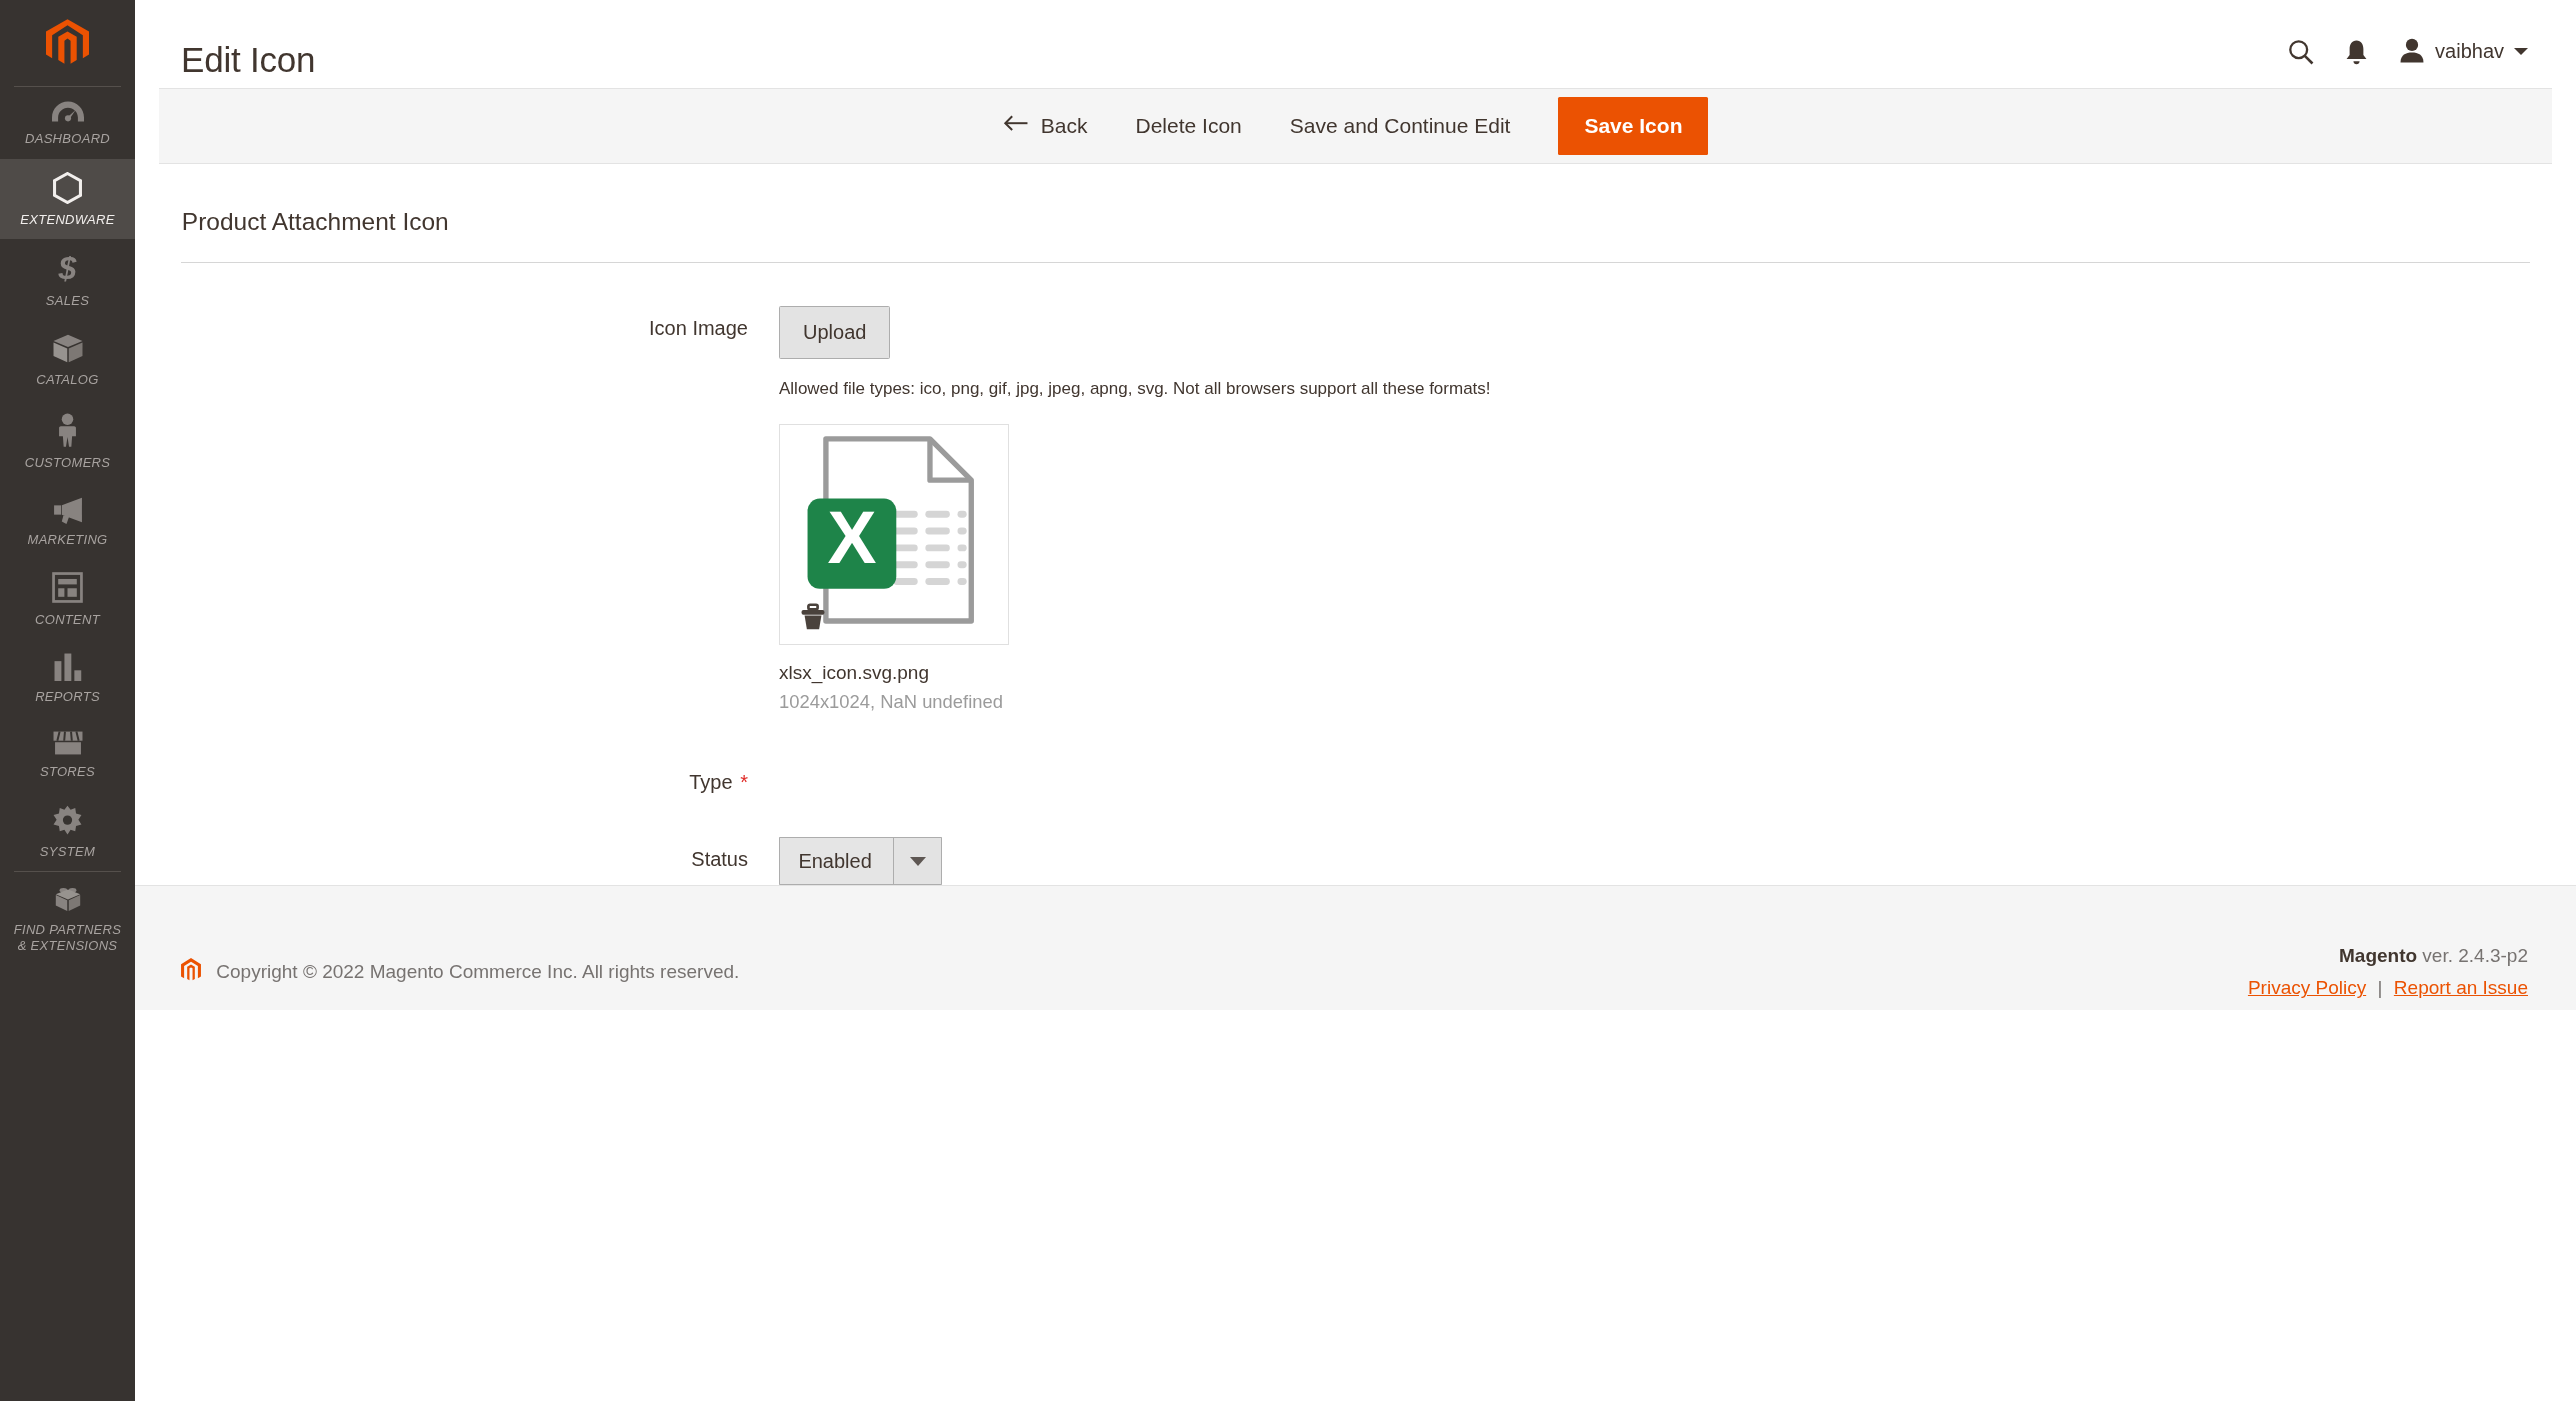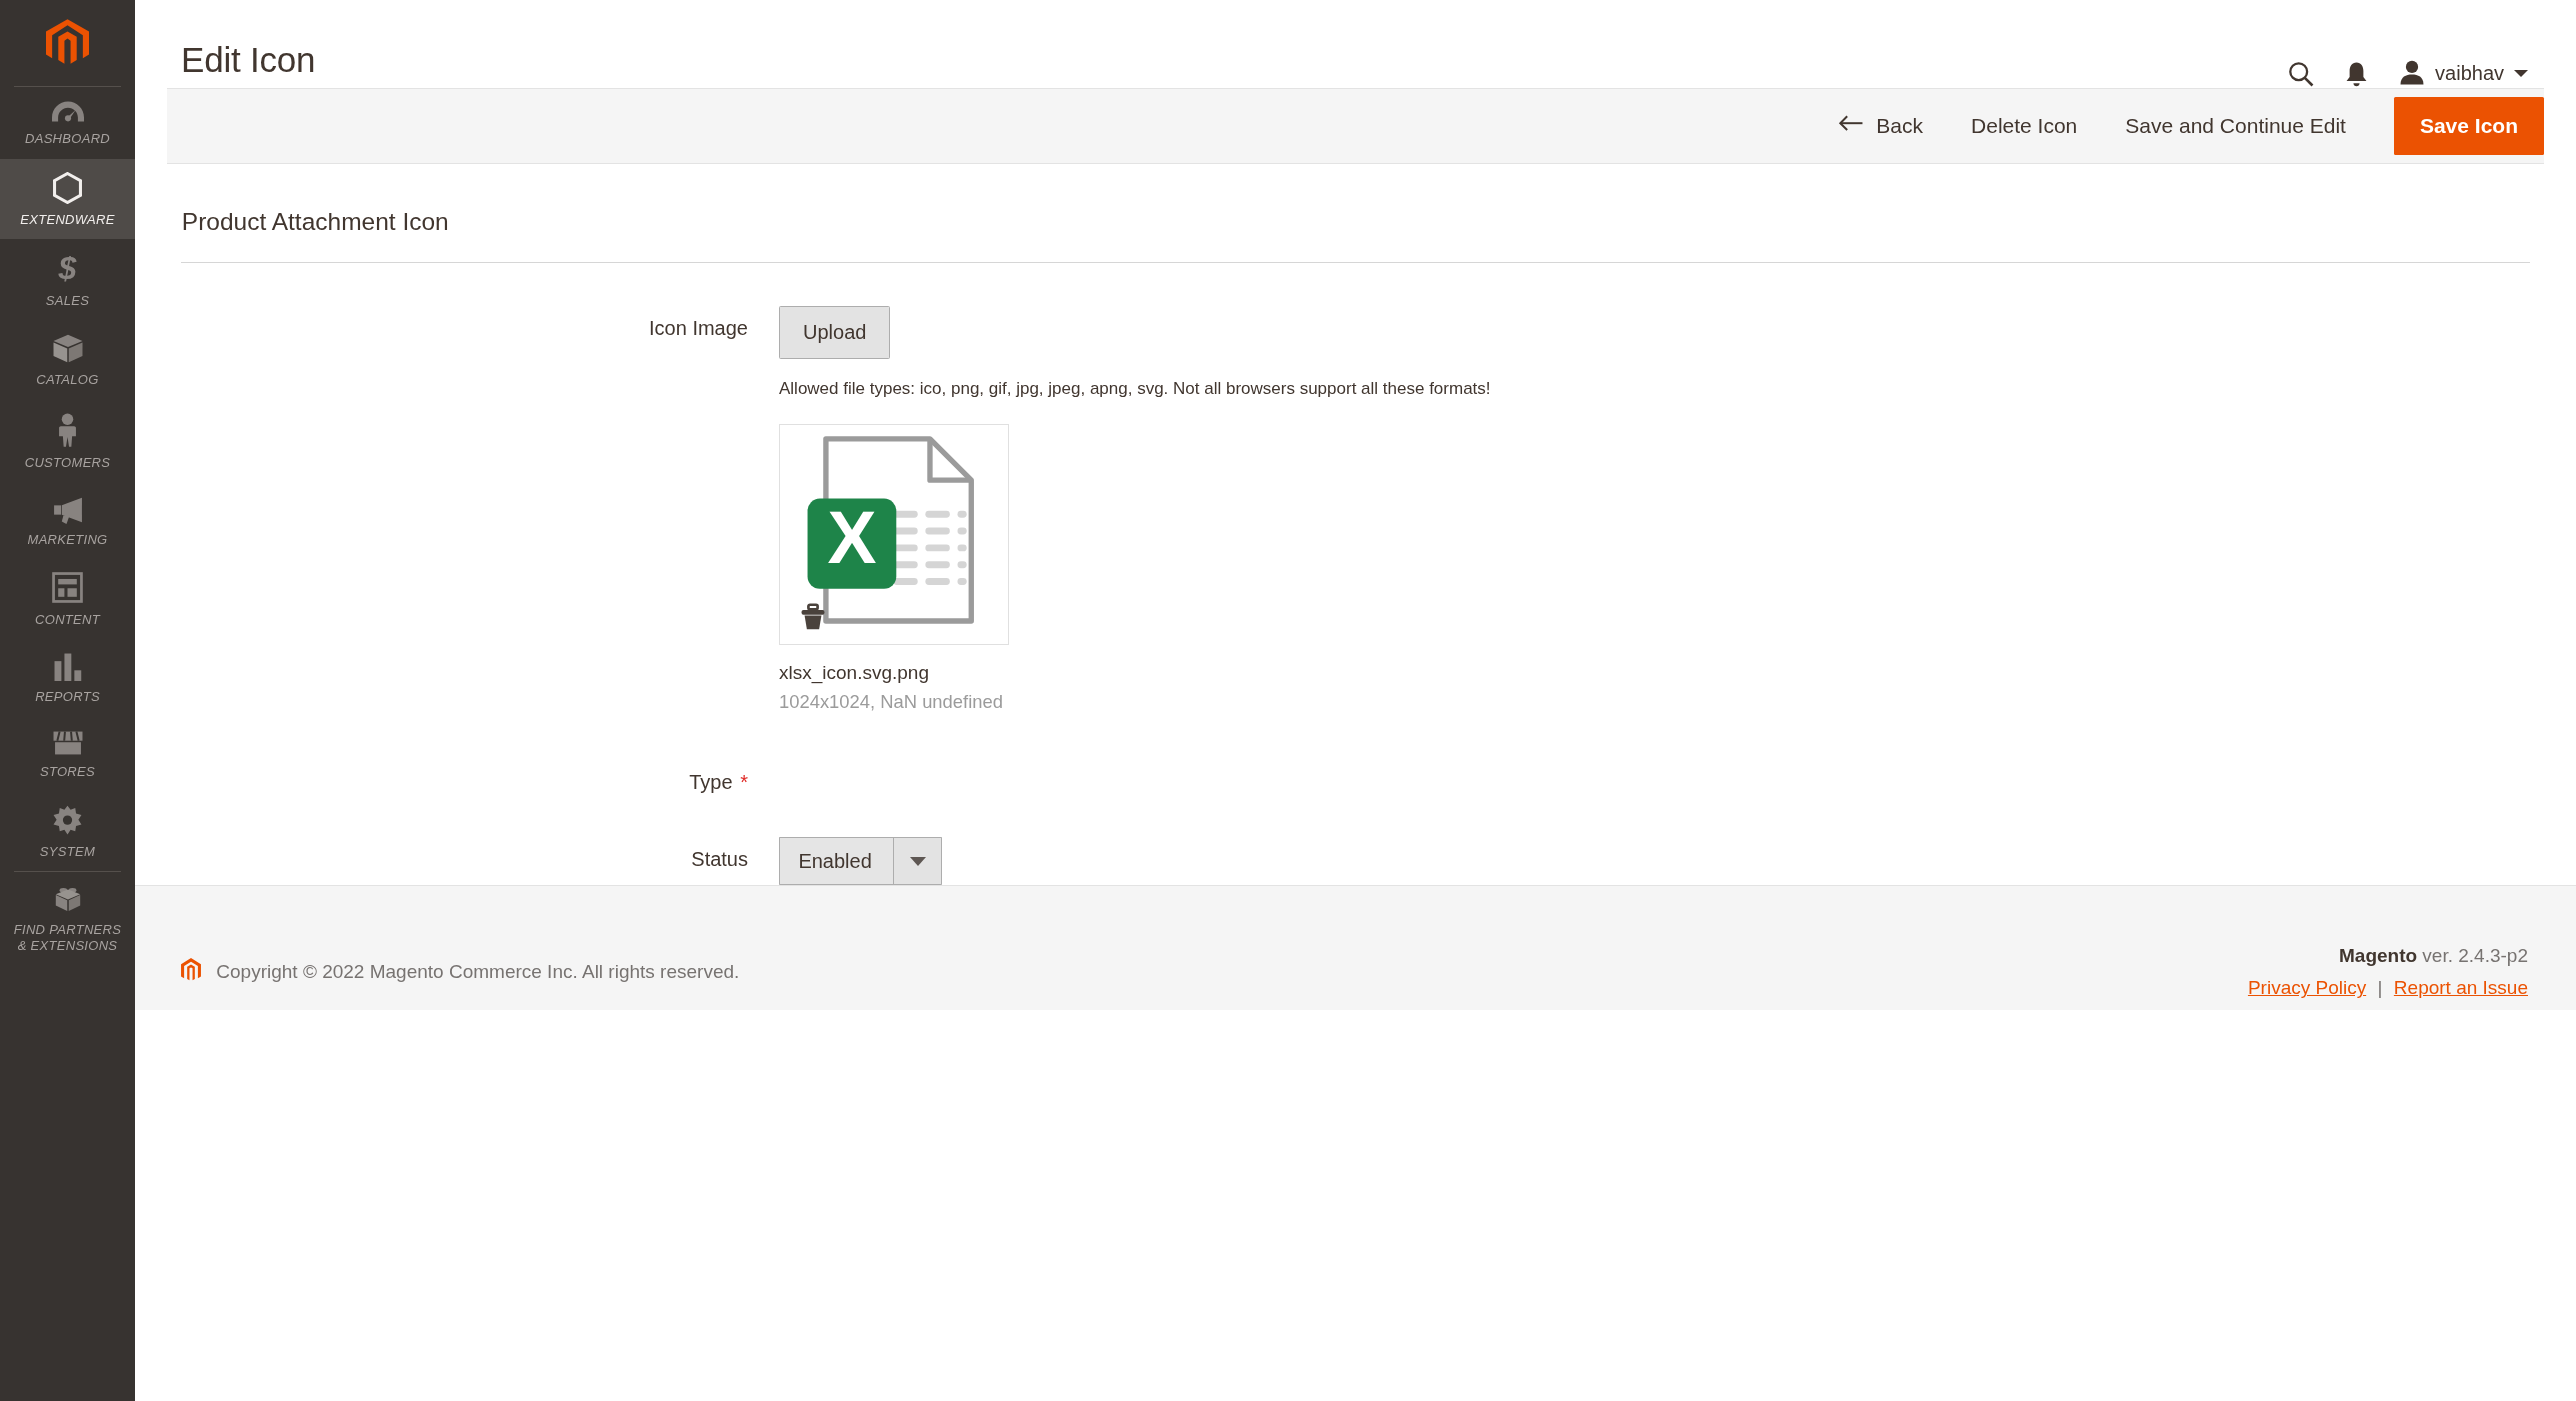--- a/index.html
+++ b/index.html
@@ -41,33 +41,33 @@
 
   .page-header {
     height: 132px; display: flex; align-items: flex-start;
     justify-content: space-between; padding: 0 48px 0 46px; position: relative;
   }
   .page-title {
     font-size: 35px; color: #41362f; font-weight: 400;
     letter-spacing: -0.2px; margin-top: 40px;
   }
   .header-right {
-    display: flex; gap: 31px; margin-top: 60px;
+    display: flex; gap: 31px; margin-top: 38px;
   }
   .hdr-btn { cursor: pointer; display: flex; align-items: center; }
   .user-menu { display: flex; align-items: center; gap: 10px; cursor: pointer; }
   .user-name { font-size: 20px; color: #41362f; }
   .caret { width: 0; height: 0; border-left: 7px solid transparent;
            border-right: 7px solid transparent; border-top: 7.7px solid #41362f; }
 
   
   .toolbar {
-    margin: 0 32px; height: 113px; background: #f5f5f5;
+    margin: 0 24px; height: 113px; background: #f5f5f5;
     border-top: 0.8px solid #e3e3e3; border-bottom: 0.8px solid #e3e3e3;
-    display: flex; align-items: center; justify-content: flex-end;
+    display: flex; align-items: center; justify-content: center;
   }
   .tb-btn {
     font-size: 21px; color: #41362f; background: none; border: none;
     cursor: pointer; display: flex; align-items: center; gap: 12.3px;
     padding: 0; margin-right: 48px; font-family: inherit;
   }
   .tb-btn.primary {
     background: #eb5202; color: #fff; padding: 17px 26px; margin-right: 0;
     border-radius: 1.5px; font-weight: 600;
   }

